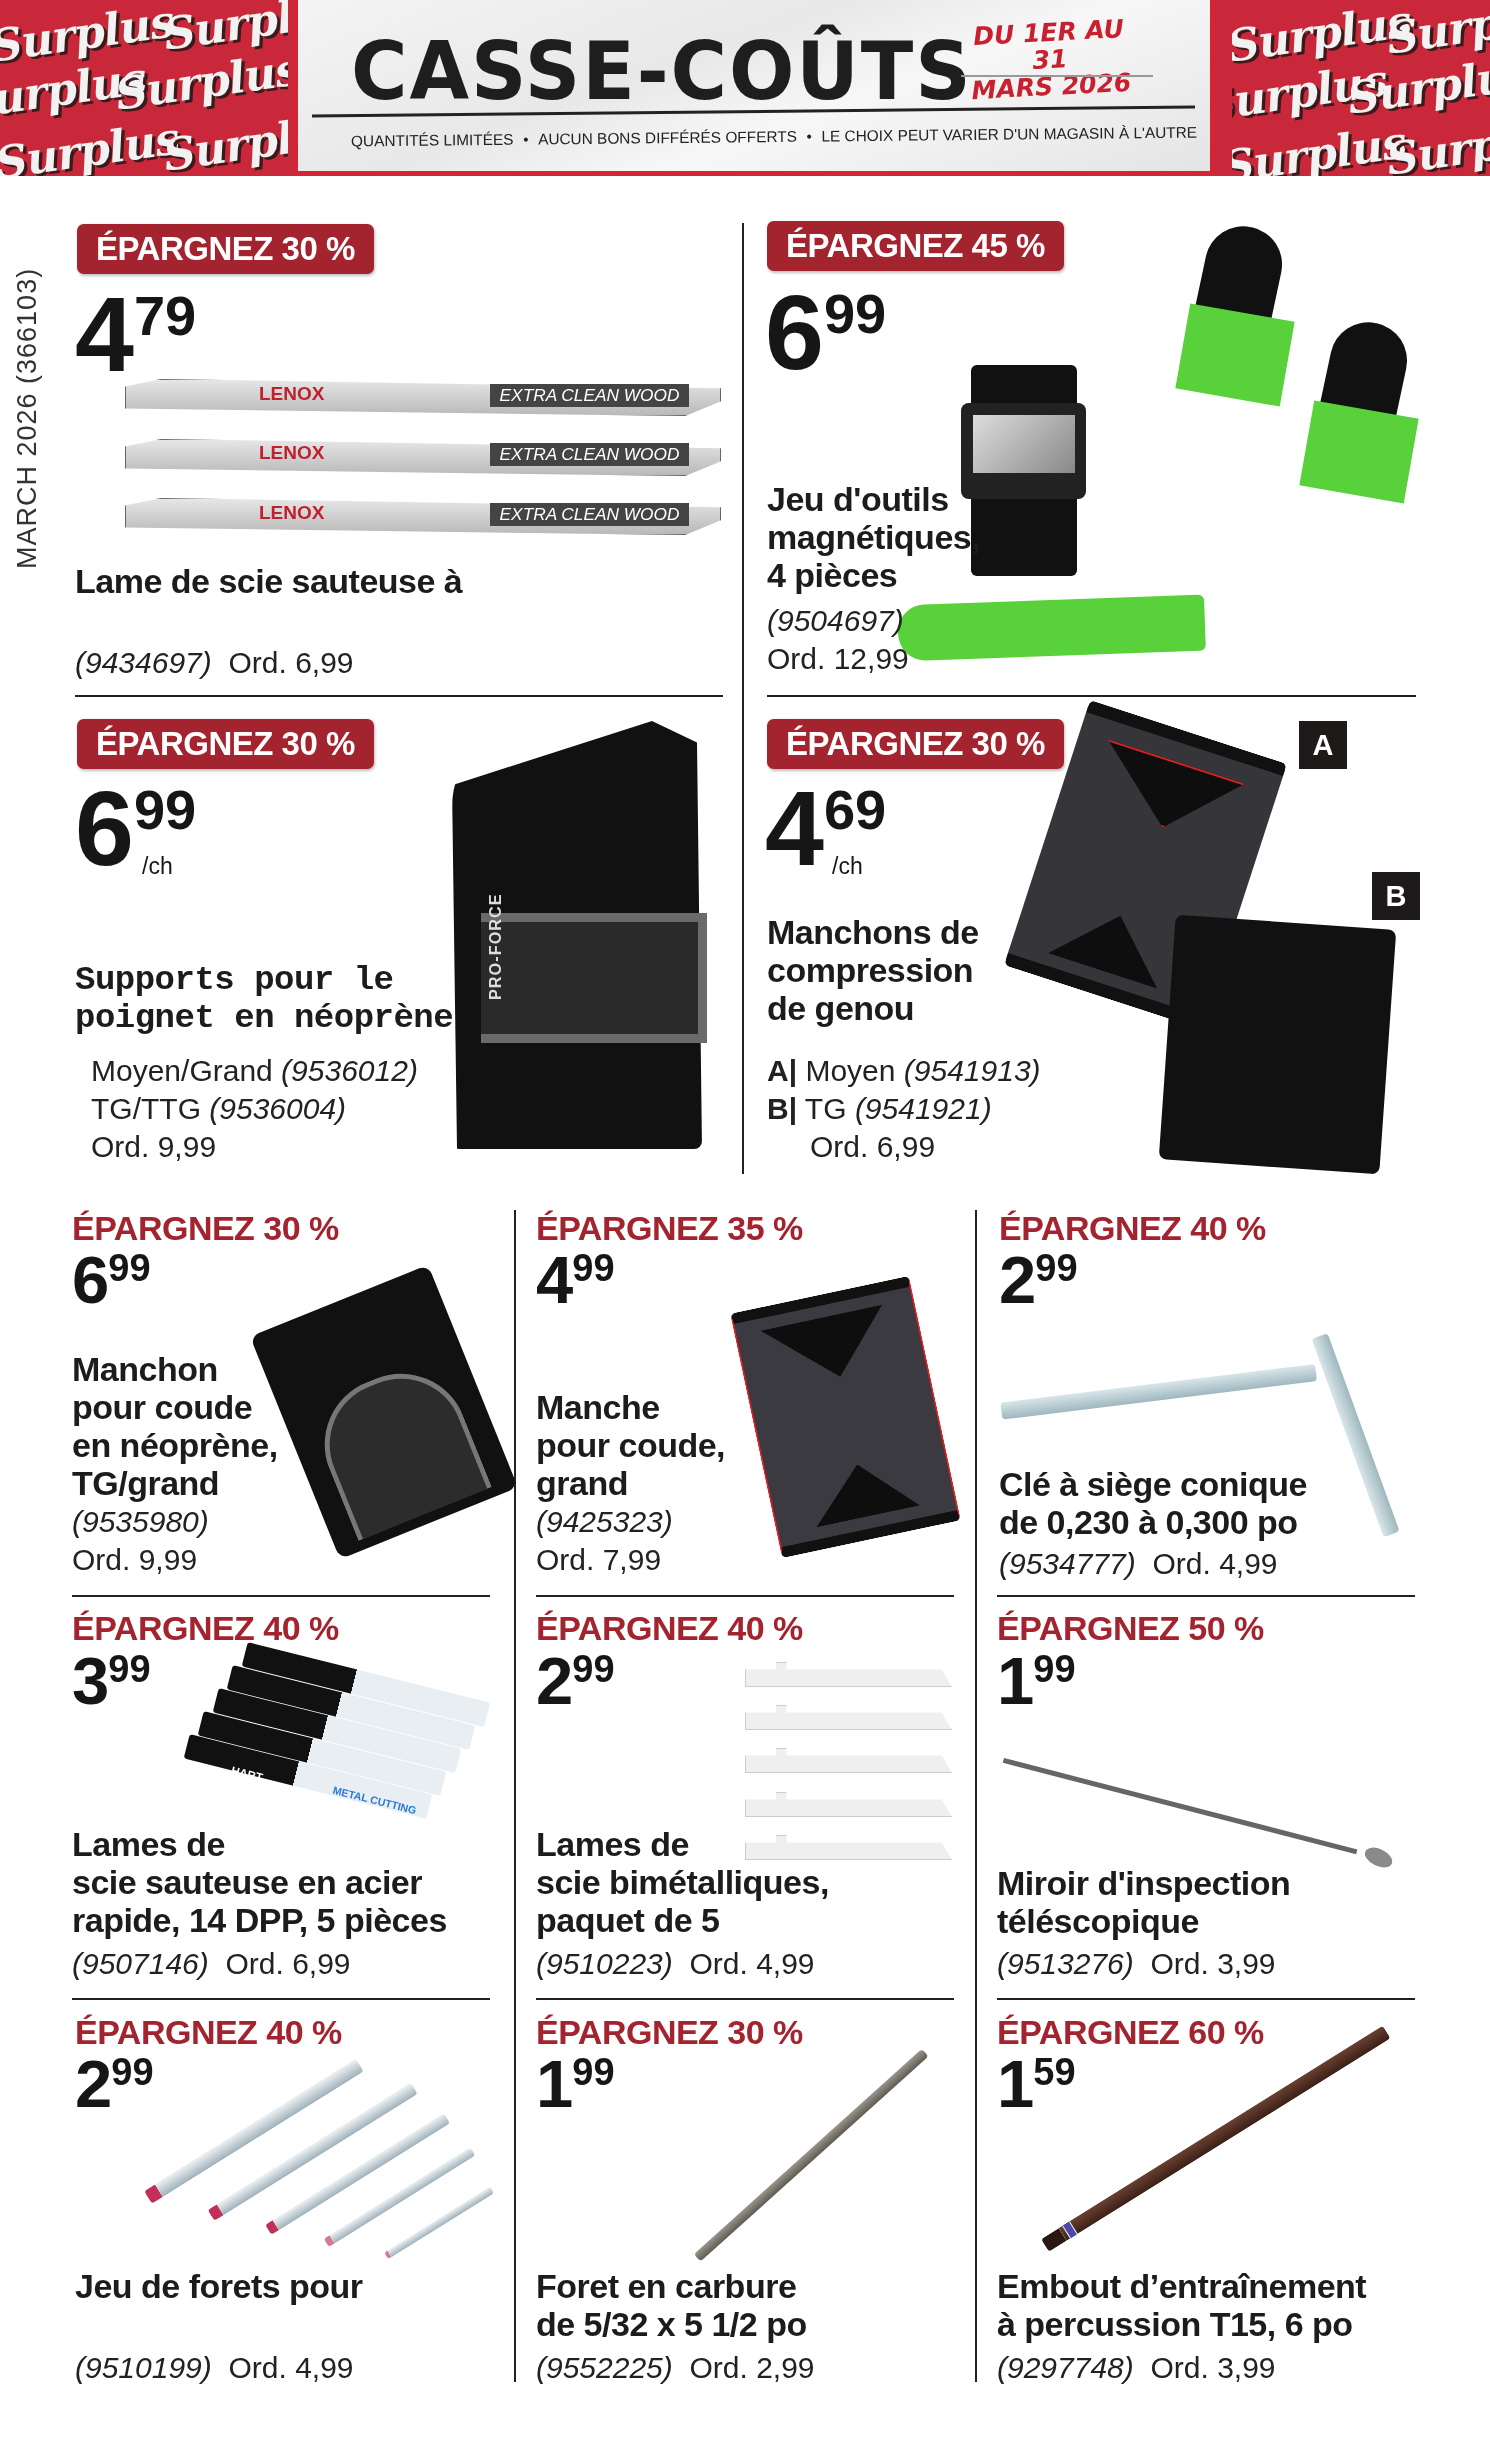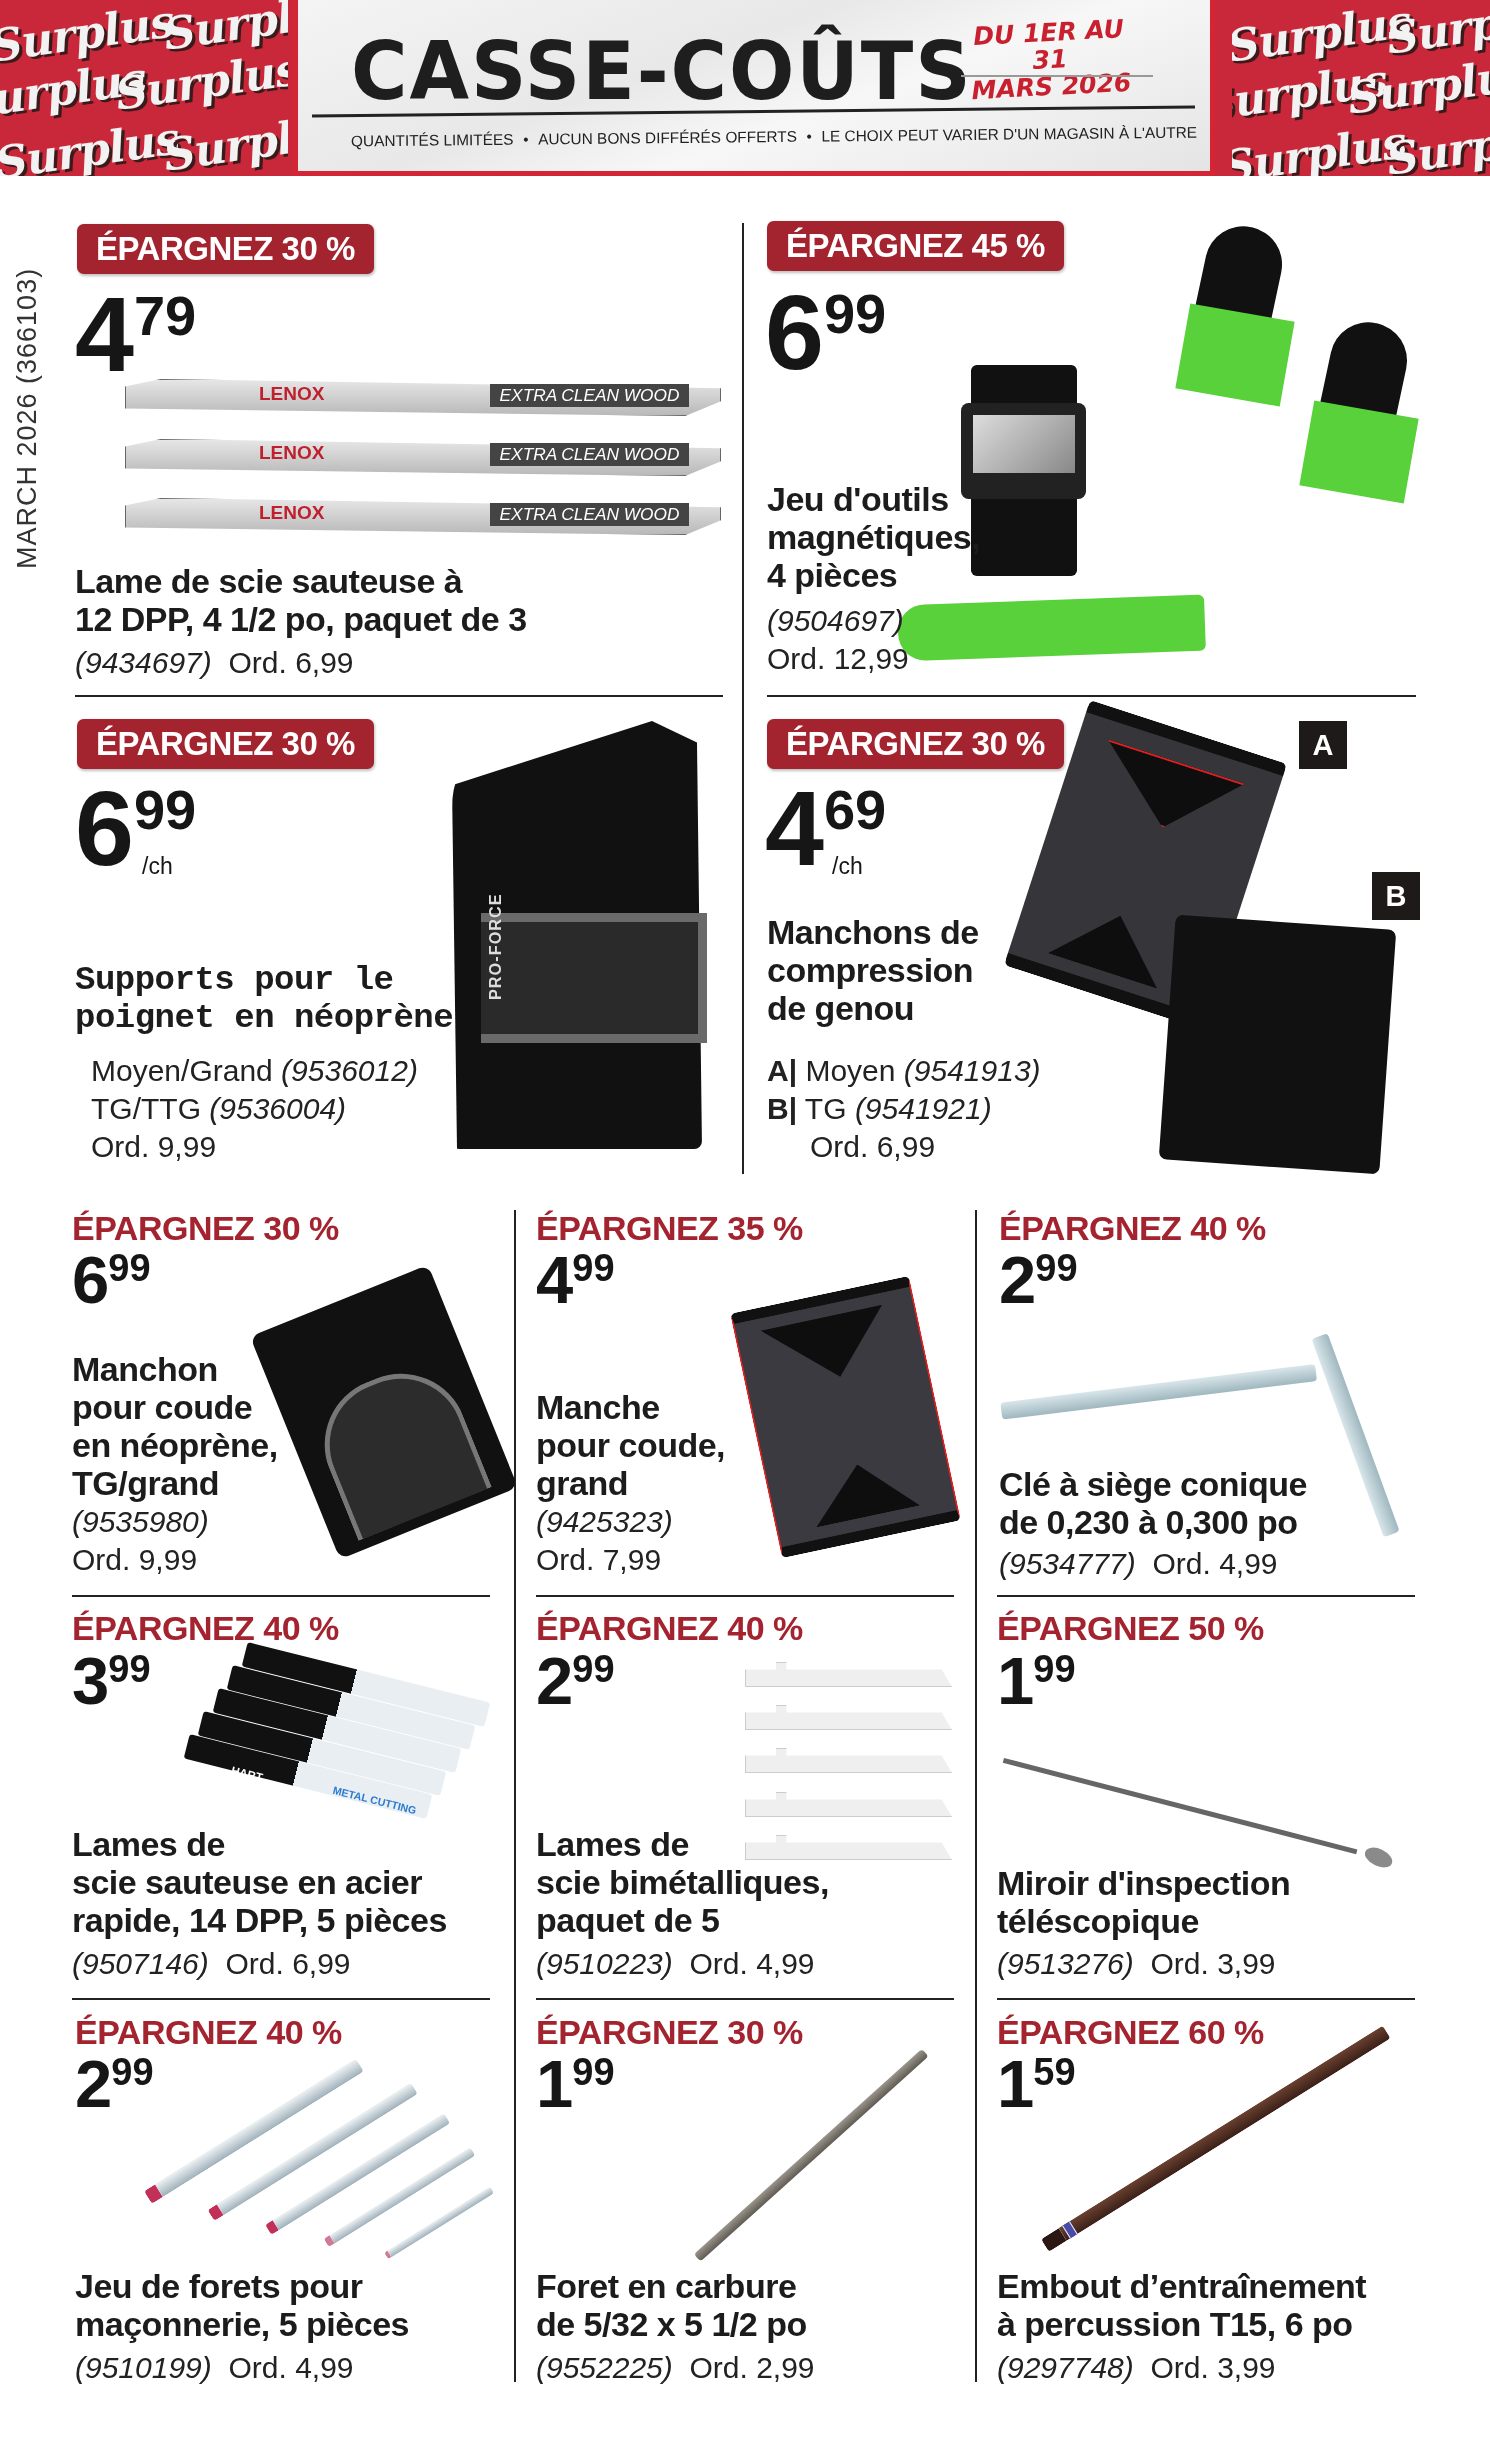--- a/index.html
+++ b/index.html
@@ -119,21 +119,20 @@
     <span class="ecw" style="left:365px; top:4.8px;">EXTRA CLEAN WOOD</span>
     <div class="blade" style="left:0; top:60px; width:596px;"></div>
     <span class="lenox" style="left:134px; top:63px;">LENOX</span>
     <span class="ecw" style="left:365px; top:64px;">EXTRA CLEAN WOOD</span>
     <div class="blade" style="left:0; top:119px; width:596px;"></div>
     <span class="lenox" style="left:134px; top:123px;">LENOX</span>
     <span class="ecw" style="left:365px; top:124px;">EXTRA CLEAN WOOD</span>
   </div>
   <div class="title" style="left:75px; top:562px; width:653px;">
     <div>Lame de scie sauteuse à</div>
-    <div>12 DPP, 4 1/2 po, paquet de 3</div>
   </div>
   <div class="info" style="left:75px; top:644px;">
     <span class="sku">(9434697)</span>&nbsp;&nbsp;<span>Ord. 6,99</span>
   </div>
 </div>
 
 <div class="cell" style="left:0; top:0;">
   <div class="badge" style="left:767px; top:221px;">ÉPARGNEZ 45 %</div>
   <div class="price big" style="left:765px; top:284px;">
     <span class="dollars">6</span><span class="cents">99</span>
@@ -337,21 +336,20 @@
   </div>
   <div class="art" style="left:134px; top:2065px; width:365px; height:192px;">
     <div style="position:absolute; left:14.4px; top:125px; width:250px; height:15.4px; background:linear-gradient(180deg,#eef2f4,#9fb0ba); border-left:13.4px solid #c2305a; transform:rotate(-32deg); transform-origin:0 50%; border-radius:3.8px;"></div>
     <div style="position:absolute; left:77px; top:144px; width:240px; height:13.4px; background:linear-gradient(180deg,#eef2f4,#9fb0ba); border-left:11.5px solid #c2305a; transform:rotate(-32deg); transform-origin:0 50%; border-radius:3.8px;"></div>
     <div style="position:absolute; left:134px; top:159px; width:211px; height:11.5px; background:linear-gradient(180deg,#eef2f4,#9fb0ba); border-left:9.6px solid #c2305a; transform:rotate(-32deg); transform-origin:0 50%; border-radius:3.8px;"></div>
     <div style="position:absolute; left:192px; top:173px; width:173px; height:9.6px; background:linear-gradient(180deg,#eef2f4,#9fb0ba); border-left:7.7px solid #d07a95; transform:rotate(-32deg); transform-origin:0 50%; border-radius:3.8px;"></div>
     <div style="position:absolute; left:252px; top:187px; width:125px; height:7.7px; background:linear-gradient(180deg,#eef2f4,#9fb0ba); border-left:4.8px solid #d07a95; transform:rotate(-32deg); transform-origin:0 50%; border-radius:3.8px;"></div>
   </div>
   <div class="title" style="left:75px; top:2267px; width:423px;">
     <div>Jeu de forets pour</div>
-    <div>maçonnerie, 5 pièces</div>
   </div>
   <div class="info" style="left:75px; top:2349px;">
     <span class="sku">(9510199)</span>&nbsp;&nbsp;<span>Ord. 4,99</span>
   </div>
 </div>
 
 <div class="cell" style="left:0; top:0;">
   <div class="save-text" style="left:536px; top:2013px;">ÉPARGNEZ 30 %</div>
   <div class="price small" style="left:536px; top:2053px;">
     <span class="dollars">1</span><span class="cents">99</span>

